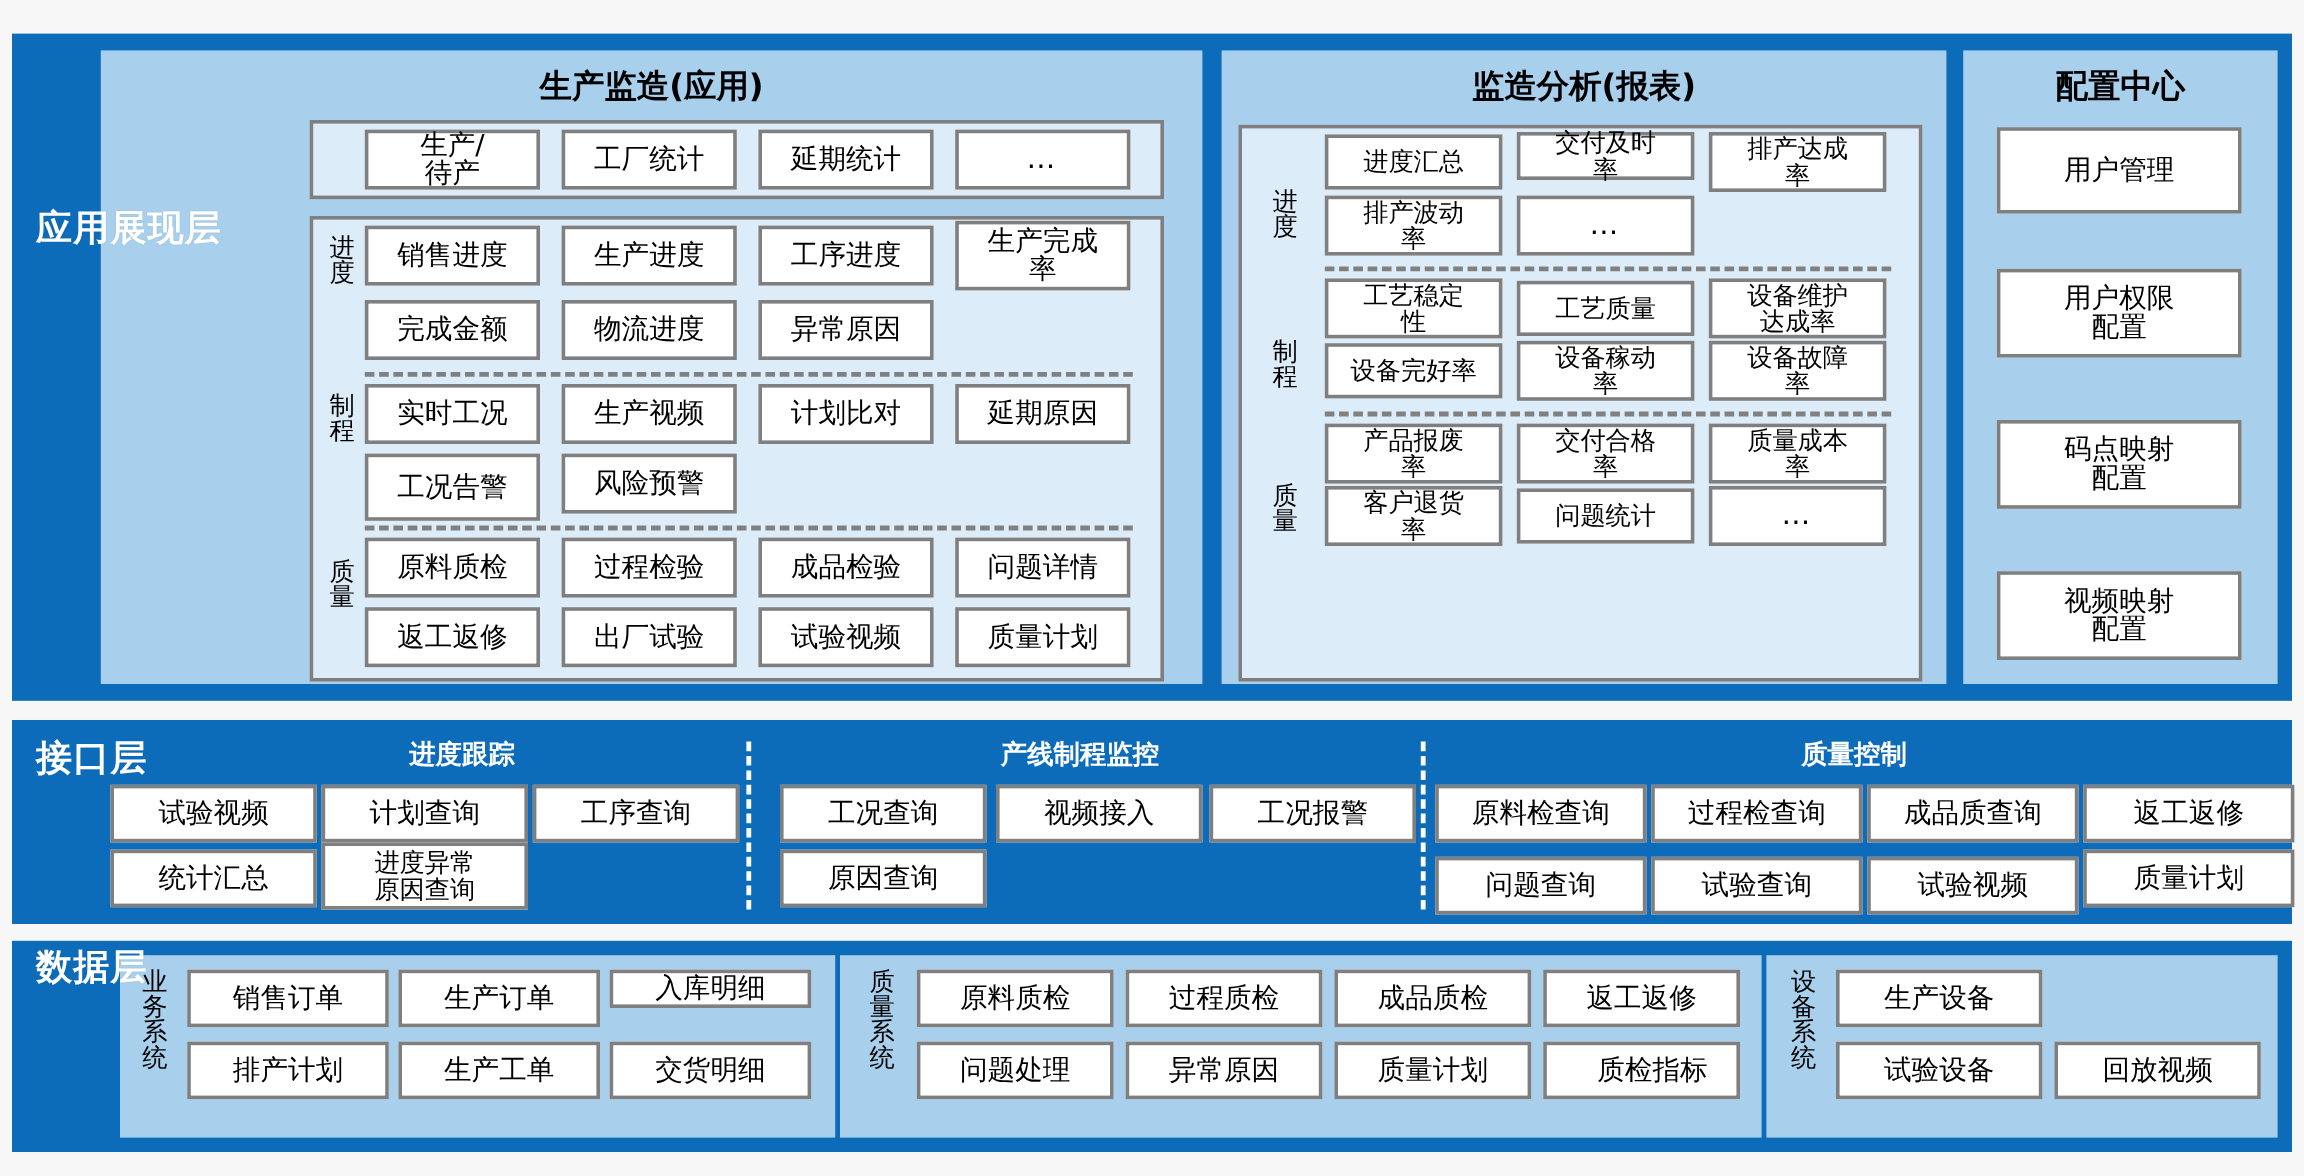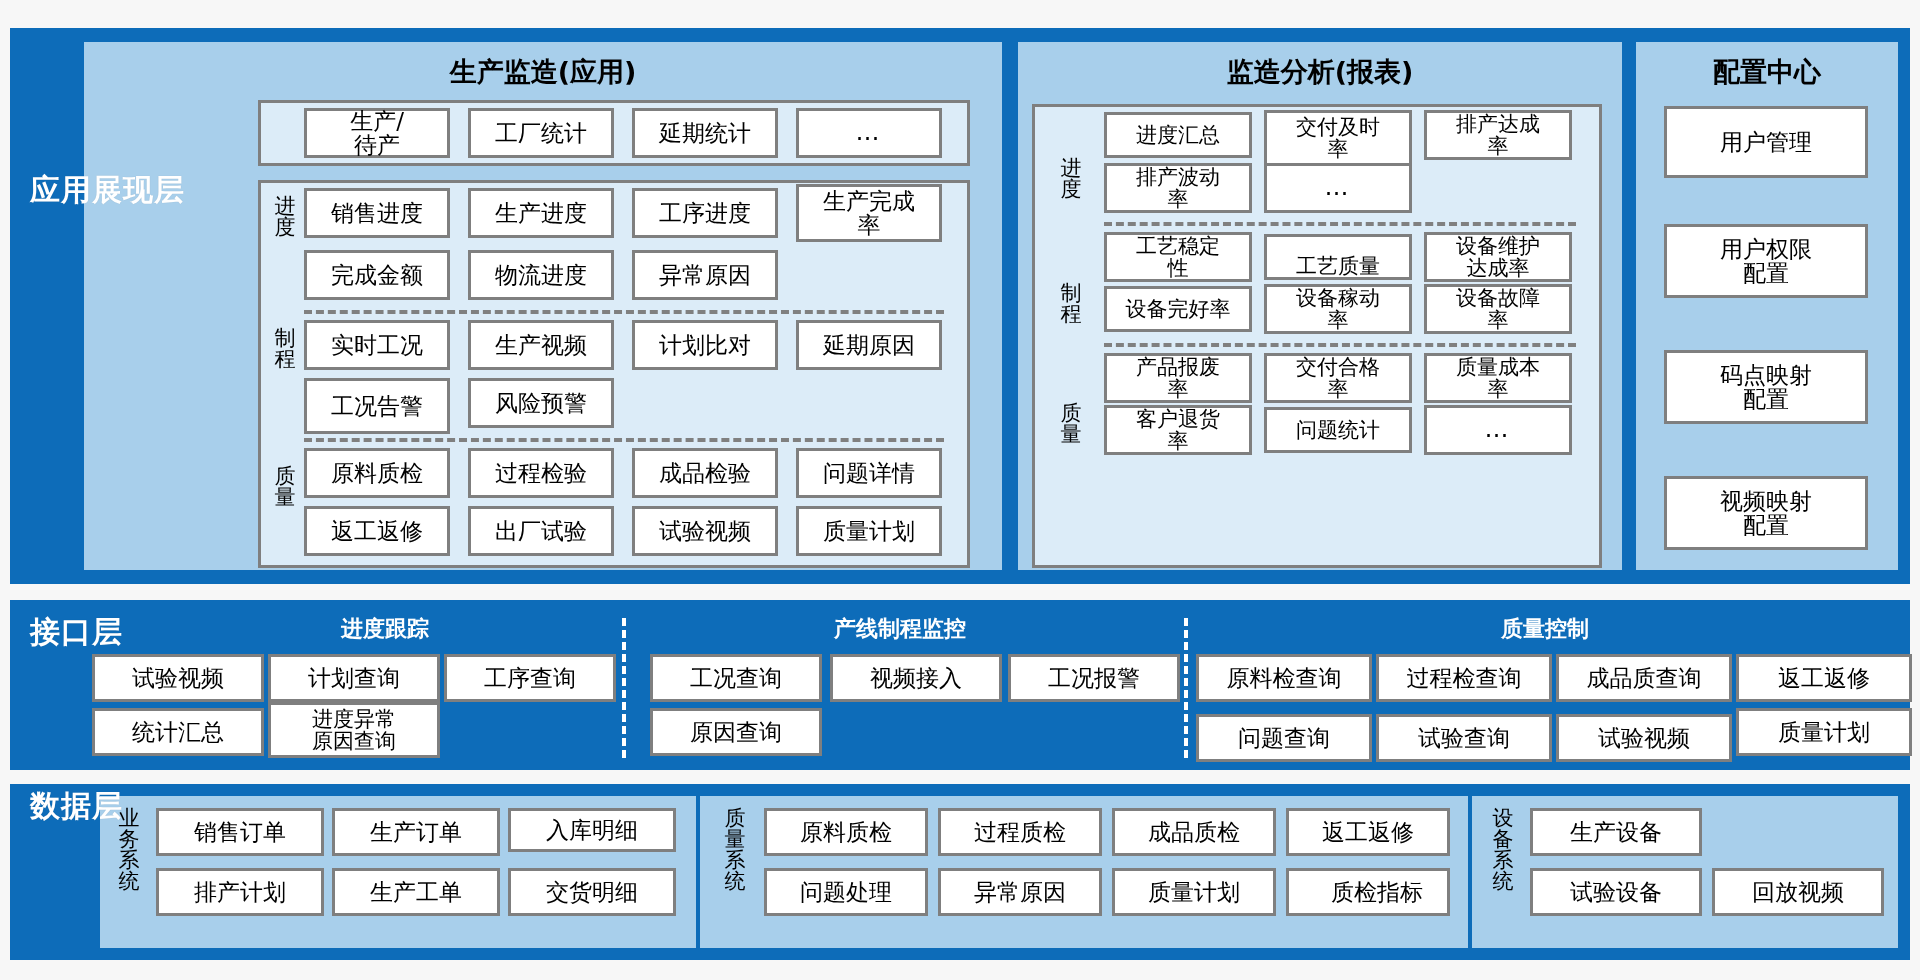--- a/index.html
+++ b/index.html
@@ -216,21 +216,21 @@
       <span>程</span>
   </div>
   <div class="vlabel" style="left:1058px;top:403px;">
     <span>质</span>
       <span>量</span>
   </div>
 
   <div class="tile small" style="left:1104px;top:112px;width:148px;height:46px;">
     <span style="white-space:pre-line">进度汇总</span>
     </div>
-  <div class="tile small" style="left:1264px;top:110px;width:148px;height:56px;">
+  <div class="tile small" style="left:1264px;top:110px;width:148px;height:40px;">
     <span style="white-space:pre-line">交付及时
 率</span>
     </div>
   <div class="tile small" style="left:1424px;top:110px;width:148px;height:50px;">
     <span style="white-space:pre-line">排产达成
 率</span>
     </div>
 
   <div class="tile small" style="left:1104px;top:163px;width:148px;height:50px;">
     <span style="white-space:pre-line">排产波动
@@ -239,21 +239,21 @@
   <div class="tile small dots" style="left:1264px;top:163px;width:148px;height:50px;">
     <span>…</span>
     </div>
 
   <div class="hdash" style="left:1104px;top:222px;width:472px;"></div>
 
   <div class="tile small" style="left:1104px;top:232px;width:148px;height:50px;">
     <span style="white-space:pre-line">工艺稳定
 性</span>
     </div>
-  <div class="tile small" style="left:1264px;top:234px;width:148px;height:46px;align-items:flex-end;">
+  <div class="tile small" style="left:1264px;top:234px;width:148px;height:46px;">
     <span style="white-space:pre-line">工艺质量</span>
     </div>
   <div class="tile small" style="left:1424px;top:232px;width:148px;height:50px;">
     <span style="white-space:pre-line">设备维护
 达成率</span>
     </div>
 
   <div class="tile small" style="left:1104px;top:286px;width:148px;height:46px;">
     <span style="white-space:pre-line">设备完好率</span>
     </div>
@@ -386,21 +386,21 @@
       <span>务</span>
       <span>系</span>
       <span>统</span>
   </div>
   <div class="tile" style="left:156px;top:808px;width:168px;height:48px;">
     <span>销售订单</span>
     </div>
   <div class="tile" style="left:332px;top:808px;width:168px;height:48px;">
     <span>生产订单</span>
     </div>
-  <div class="tile" style="left:508px;top:808px;width:168px;height:44px;">
+  <div class="tile" style="left:508px;top:808px;width:168px;height:32px;">
     <span>入库明细</span>
     </div>
   <div class="tile" style="left:156px;top:868px;width:168px;height:48px;">
     <span>排产计划</span>
     </div>
   <div class="tile" style="left:332px;top:868px;width:168px;height:48px;">
     <span>生产工单</span>
     </div>
   <div class="tile" style="left:508px;top:868px;width:168px;height:48px;">
     <span>交货明细</span>

